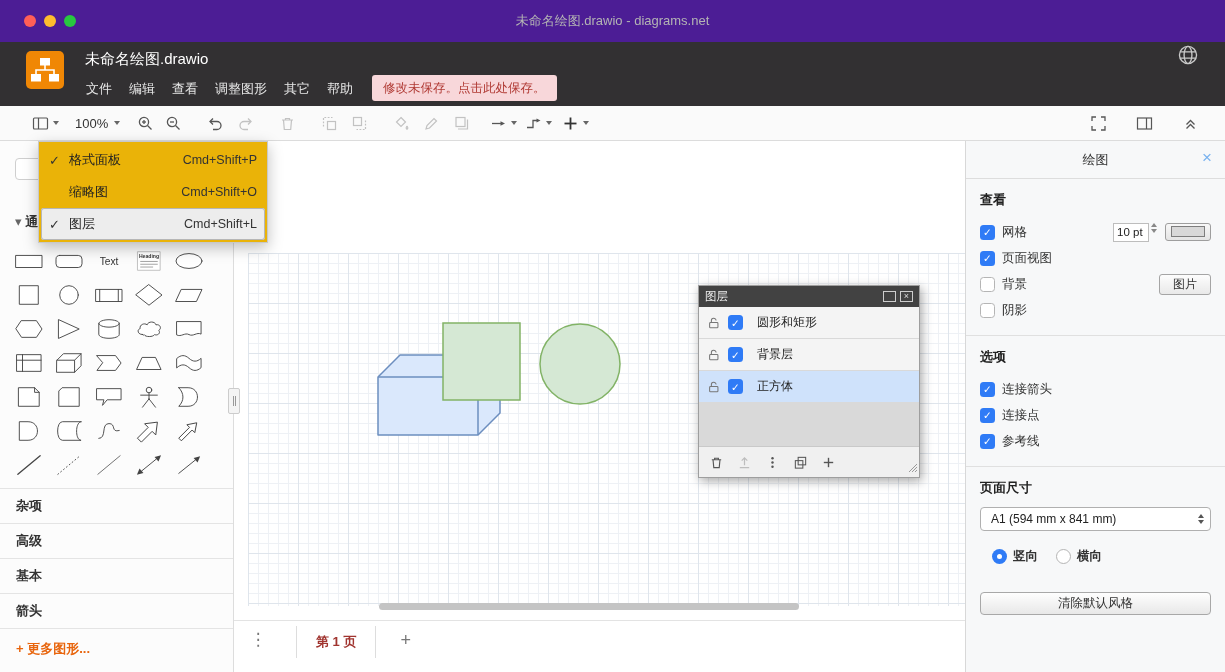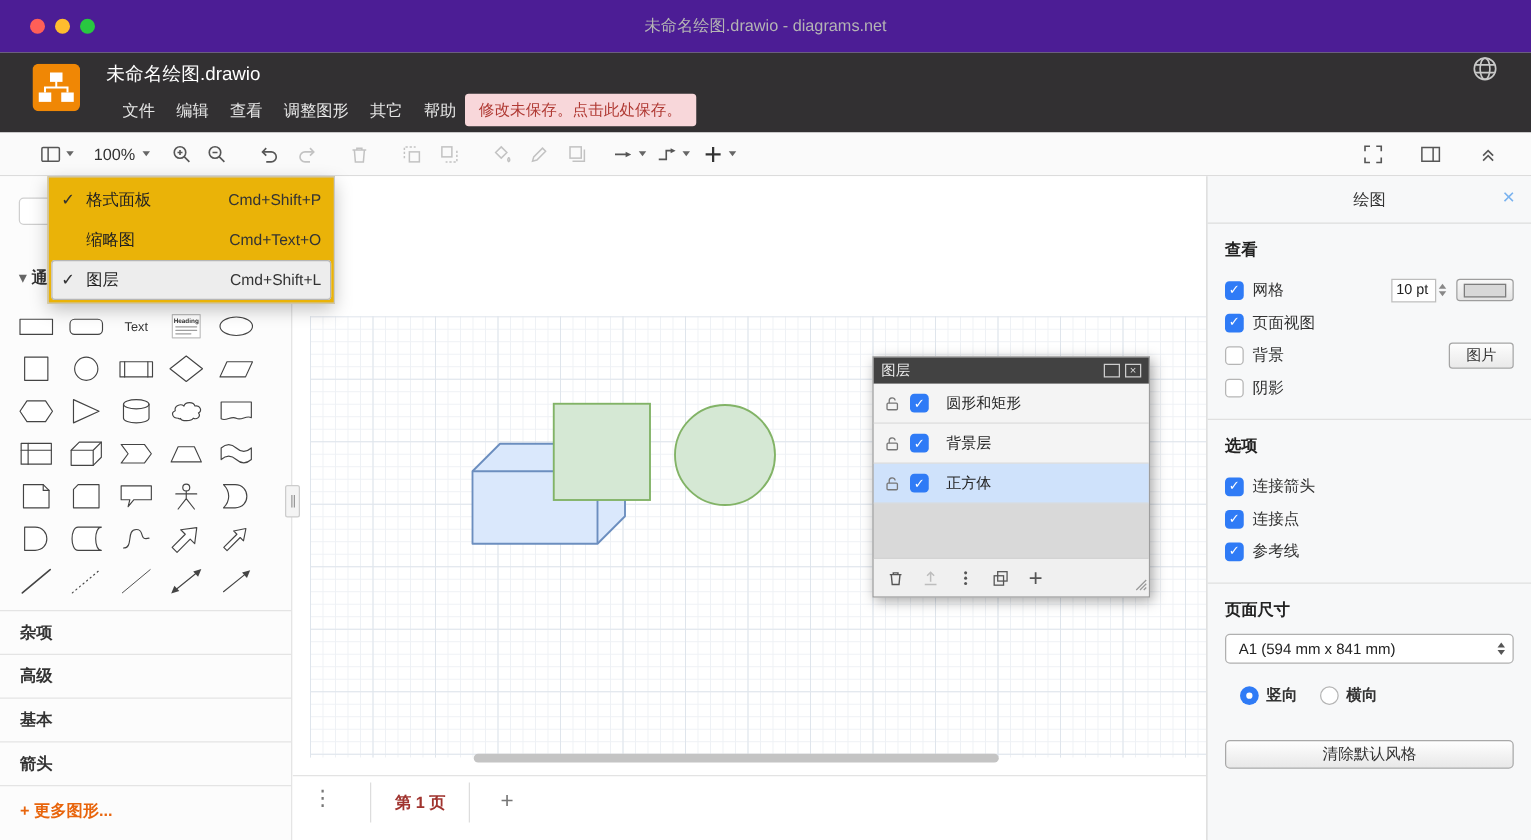--- a/index.html
+++ b/index.html
@@ -10,21 +10,21 @@
   .titlebar{position:absolute;left:0;top:0;right:0;height:42px;background:#4c1d95;display:flex;align-items:center;}
   .tls{display:flex;gap:8px;padding-left:24px;}
   .tl{width:12px;height:12px;border-radius:50%;}
   .tl.red{background:#ff5f57}.tl.yel{background:#febc2e}.tl.grn{background:#28c840}
   .tb-title{position:absolute;left:0;right:0;text-align:center;color:#b4b4b4;font-size:13px;}
 
   
   .header{position:absolute;left:0;top:42px;right:0;height:64px;background:#323032;}
   .logo{position:absolute;left:26px;top:9px;}
   .doc-title{position:absolute;left:85px;top:8px;color:#fff;font-size:15px;}
-  .menubar{position:absolute;left:86px;top:38px;display:flex;margin-left:12px;}
+  .menubar{position:absolute;left:86px;top:38px;display:flex;}
   .menu-item{color:#e6e6e6;font-size:13px;margin-right:17px;cursor:pointer;}
   .save-notice{position:absolute;left:372px;top:33px;height:26px;line-height:26px;padding:0 11px;
     background:#f8d7da;color:#b03a34;font-size:12.5px;border-radius:3px;cursor:pointer;}
   .globe{position:absolute;right:26px;top:2px;color:#c9c9c9;}
 
   
   .toolbar{position:absolute;left:0;top:106px;right:0;height:35px;background:#fafafa;
     border-bottom:1px solid #dcdcdc;display:flex;align-items:center;padding-left:32px;box-sizing:border-box;}
   .tbtn{height:26px;min-width:26px;display:flex;align-items:center;justify-content:center;
     color:#565656;margin-right:6px;cursor:pointer;}
@@ -120,21 +120,21 @@
   .fpanel{position:absolute;top:141px;right:0;width:260px;bottom:0;background:#f7f8f9;border-left:1px solid #d8d8d8;box-sizing:border-box;}
   .fp-tabs{height:37px;border-bottom:1px solid #ddd;display:flex;align-items:center;justify-content:center;position:relative;}
   .fp-tab{font-size:13px;color:#333;cursor:pointer;}
   .fp-close{position:absolute;right:13px;top:7px;color:#79b2ef;font-size:17px;cursor:pointer;}
   .fp-close::after{content:"×";}
   .fp-sec{padding:12px 14px;border-bottom:1px solid #e0e0e0;}
   .fp-sec.nb{border-bottom:none;}
   .fp-title{font-weight:bold;font-size:13px;margin-bottom:10px;color:#222;}
   .fp-row{display:flex;align-items:center;height:26px;position:relative;}
   .fp-label{font-size:12.5px;color:#333;}
-  .fp-ctrl{position:absolute;right:0;display:flex;align-items:center;}
+  .fp-ctrl{position:absolute;right:0;display:flex;}
   .grid-input{width:36px;height:19px;border:1px solid #bdbdbd;font-size:11.5px;padding:0 3px;background:#fff;color:#222;box-sizing:border-box;}
   .stp{display:inline-flex;flex-direction:column;margin-left:2px;cursor:pointer;}
   .stp i{width:0;height:0;border-left:3.5px solid transparent;border-right:3.5px solid transparent;display:block;}
   .stp .up{border-bottom:4px solid #888;margin-bottom:2px;}
   .stp .dn{border-top:4px solid #888;}
   .swatch-btn{width:46px;height:18px;margin-left:8px;background:linear-gradient(#f8f8f8,#e4e4e4);
     border:1px solid #9e9e9e;border-radius:3px;display:flex;align-items:center;justify-content:center;padding:0;cursor:pointer;}
   .swatch{width:32px;height:9px;background:#d8d8d8;border:1px solid #7d7d7d;}
   .img-btn{height:21px;padding:0 13px;font-size:12px;background:linear-gradient(#fdfdfd,#e9e9e9);
     border:1px solid #a5a5a5;border-radius:3px;color:#333;cursor:pointer;}
@@ -539,21 +539,21 @@
 
   <div class="view-menu" id="view-menu">
       <div class="vm-row">
         <span class="vm-check on"></span>
         <span class="vm-label">格式面板</span>
         <span class="vm-shortcut">Cmd+Shift+P</span>
       </div>
       <div class="vm-row">
         <span class="vm-check"></span>
         <span class="vm-label">缩略图</span>
-        <span class="vm-shortcut">Cmd+Text+O</span>
+        <span class="vm-shortcut">Cmd+Shift+O</span>
       </div>
       <div class="vm-row hl">
         <span class="vm-check on"></span>
         <span class="vm-label">图层</span>
         <span class="vm-shortcut">Cmd+Shift+L</span>
       </div>
     </div>
 
   <div class="layers">
     <div class="lw-head">

